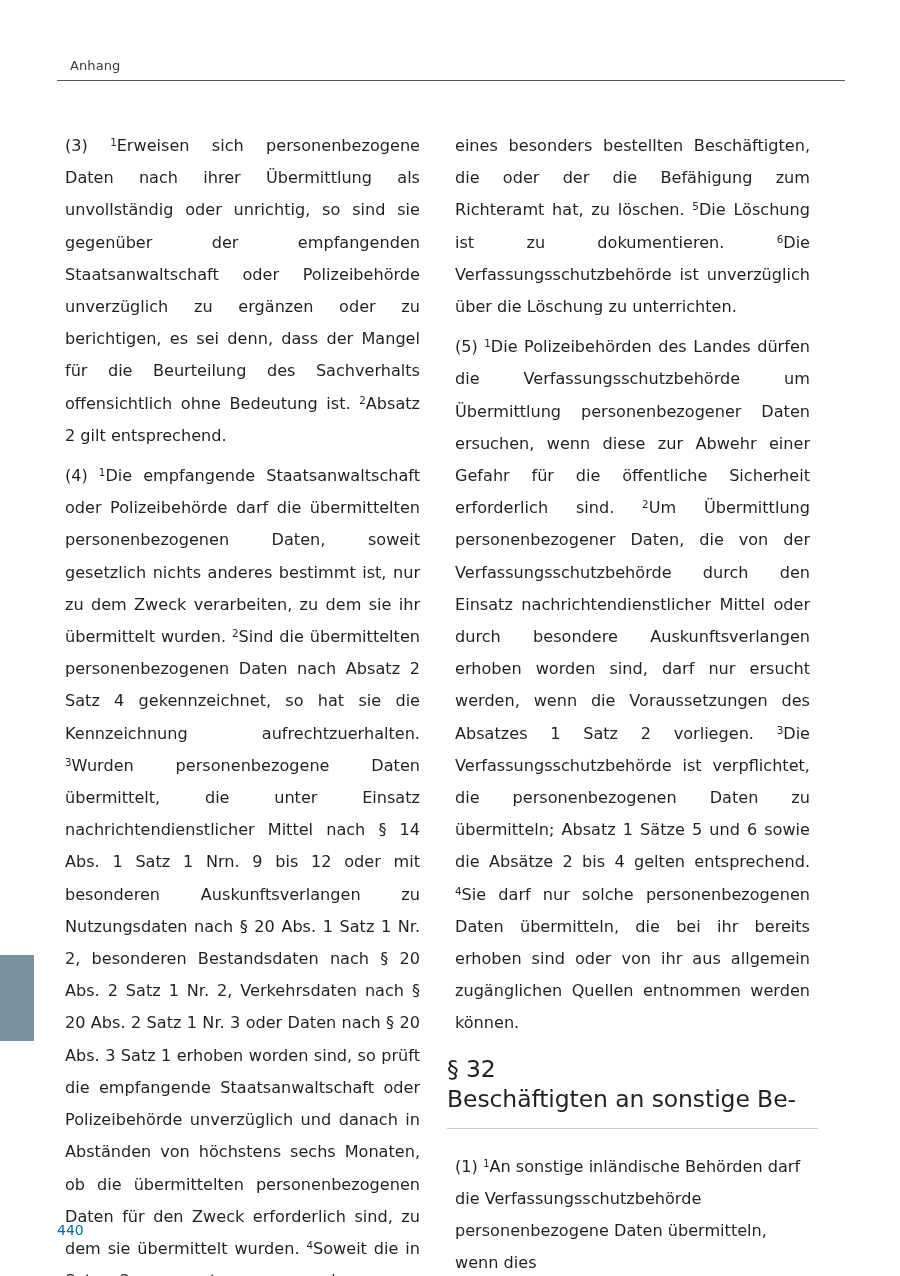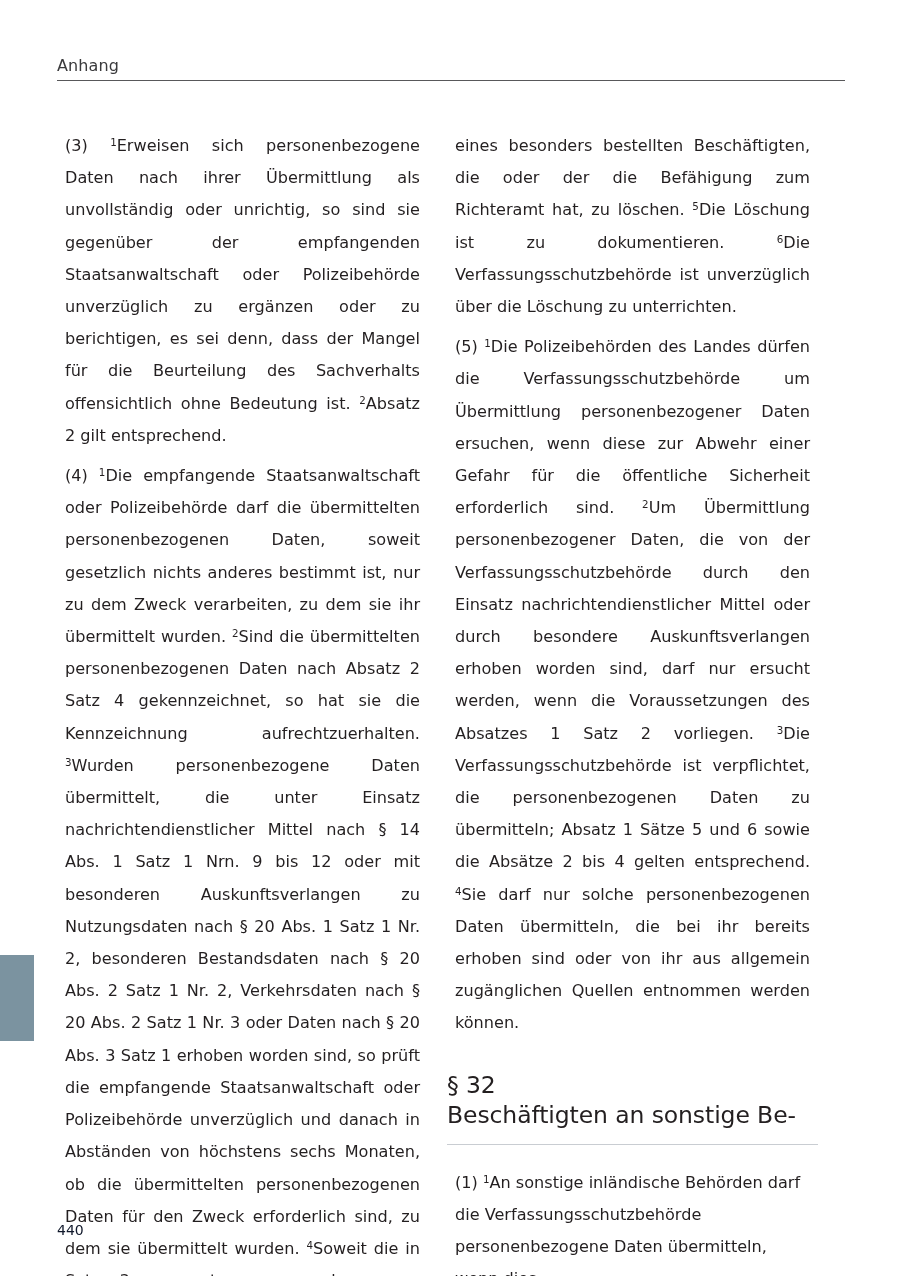--- a/index.html
+++ b/index.html
@@ -21,24 +21,25 @@
   }
 
   
   #running-head {
     position: absolute;
     left: 57px;
     top: 57px;
     width: 788px;
   }
   #running-head .rh-text {
-    font-size: 16px;
+    font-size: 13px;
     line-height: 18px;
     color: #3a3a3c;
     letter-spacing: 0.1px;
+    margin-left: 13px;
   }
   #running-head .rh-rule {
     margin-top: 5px;
     border-bottom: 1.6px solid #58585a;
     width: 100%;
   }
 
   
   #columns {
     position: absolute;
@@ -69,21 +70,21 @@
   }
 
   sup {
     font-size: 0.64em;
     line-height: 0;
     vertical-align: 0.52em;
   }
 
   
   .section-head {
-    margin-top: 30px;
+    margin-top: 14px;
   }
   .section-head .sec-number,
   .section-head .sec-title {
     font-size: 23.5px;
     line-height: 30px;
     font-weight: 400;
     color: #231f20;
     margin: 0;
     letter-spacing: -0.1px;
   }
@@ -104,21 +105,21 @@
     background: #7b93a0;
   }
 
   
   #folio {
     position: absolute;
     left: 57px;
     top: 1220px;
     font-size: 14px;
     line-height: 20px;
-    color: #0f172a;
+    color: #0369a1;
   }
 </style>
 </head>
 <body>
 
 <div id="page">
 
   <div id="running-head">
     <div class="rh-text">Anhang</div>
     <div class="rh-rule"></div>

